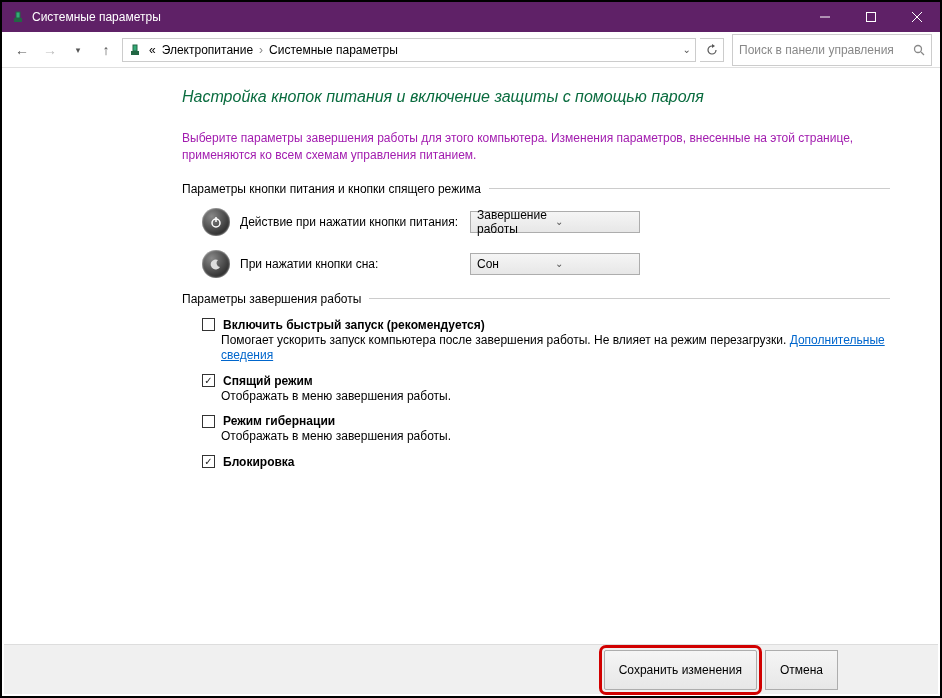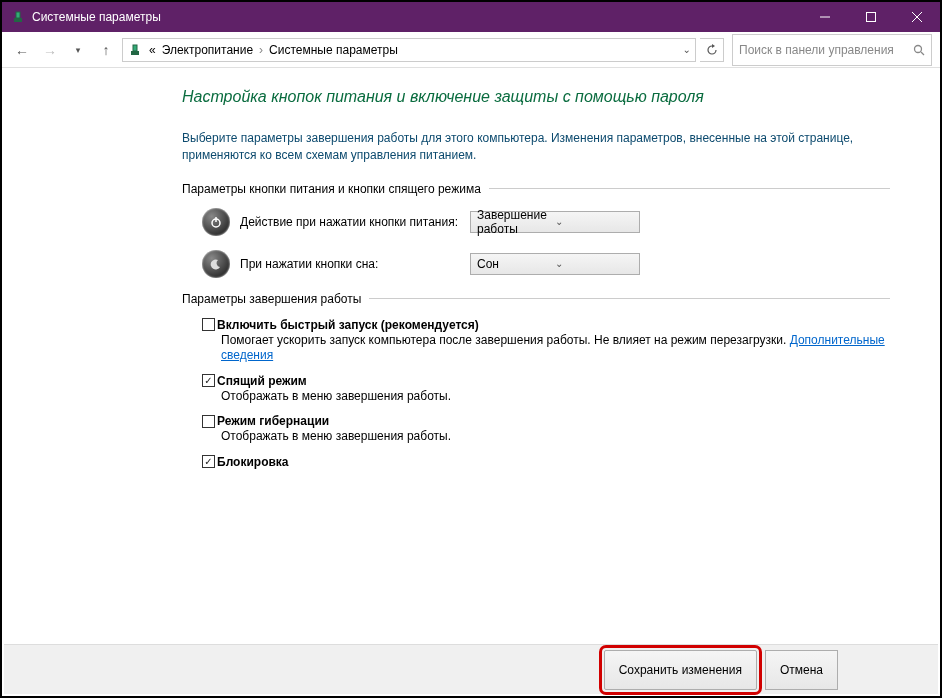--- a/index.html
+++ b/index.html
@@ -83,21 +83,21 @@
 .page-title {
   color: #0a6c3f;
   font-size: 16px;
   margin-bottom: 24px;
   font-style: italic;
 }
 .intro {
   font-size: 12px;
   line-height: 1.4;
   margin-bottom: 18px;
-  color: #0c4a6e;
+  color: #a21caf;
 }
 .section-hdr {
   display: flex;
   align-items: center;
   margin-bottom: 12px;
   margin-top: 10px;
 }
 .section-hdr span { white-space: nowrap; margin-right: 8px; }
 .section-hdr hr { flex: 1; border: none; border-top: 1px solid #ccc; }
 .option-row {
@@ -121,21 +121,21 @@
   border: 1px solid #adadad;
   background: linear-gradient(#f5f5f5,#e7e7e7);
   display: flex; align-items: center;
   padding: 3px 6px;
   font-size: 12px;
 }
 .combo span { flex: 1; }
 .combo .caret { font-size: 10px; color: #555; }
 .shutdown-options { padding-left: 20px; }
 .chk-item { margin-bottom: 10px; }
-.chk-head { display: flex; align-items: center; gap: 2px; }
+.chk-head { display: flex; align-items: center; gap: 8px; }
 .chk {
   width: 13px; height: 13px;
   border: 1px solid #333;
   display: inline-flex; align-items: center; justify-content: center;
   font-size: 10px; color: #222;
   background: #fff;
 }
 .chk.checked::after { content: "✓"; }
 .chk-title { font-weight: bold; }
 .chk-desc { margin-left: 19px; font-size: 12px; line-height: 1.3; margin-top: 1px; }

